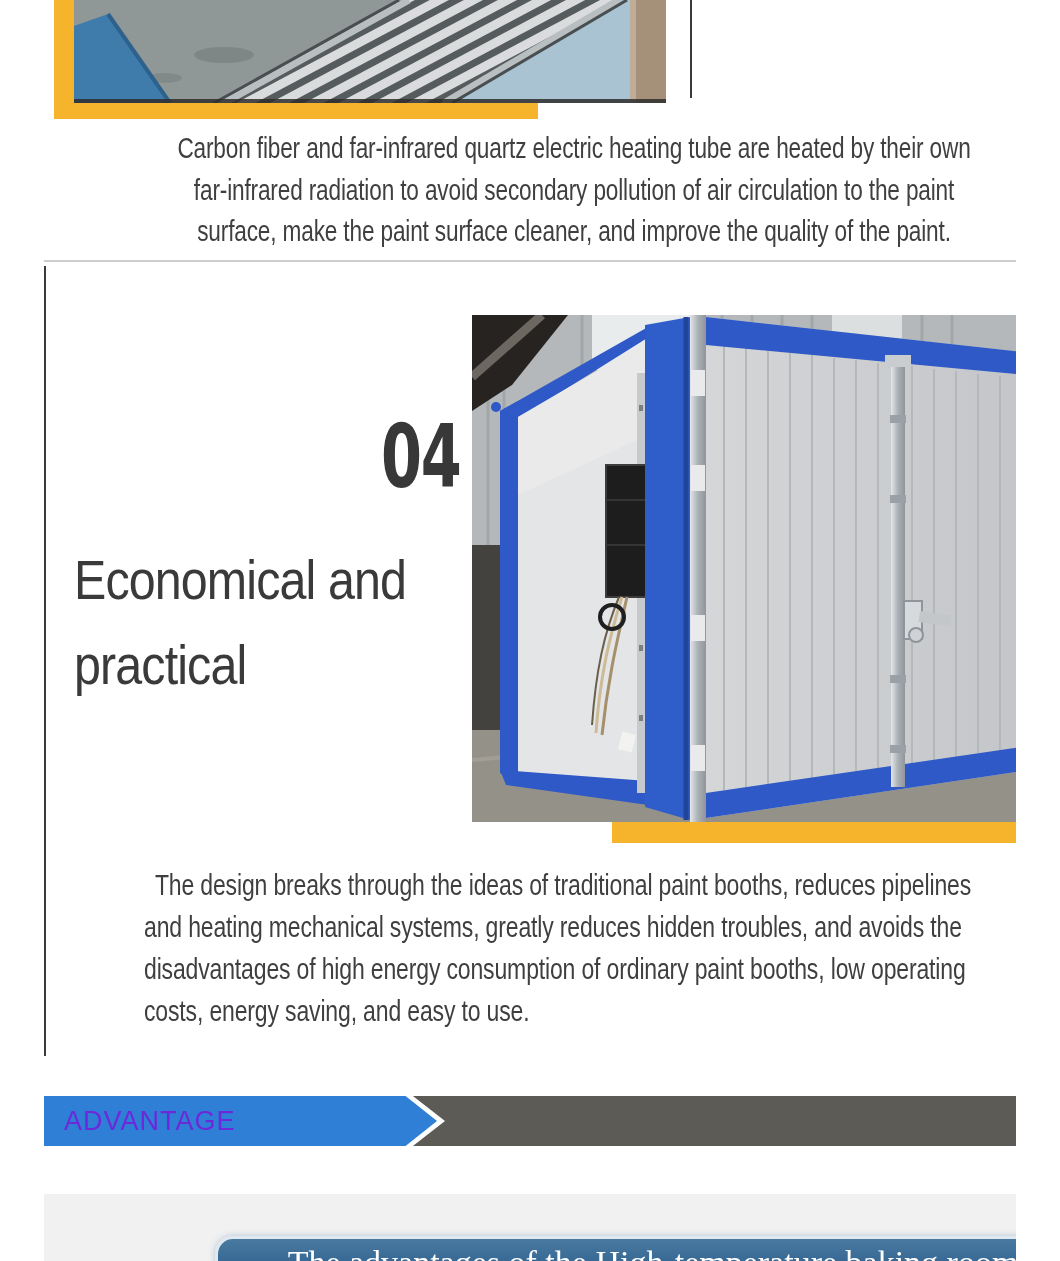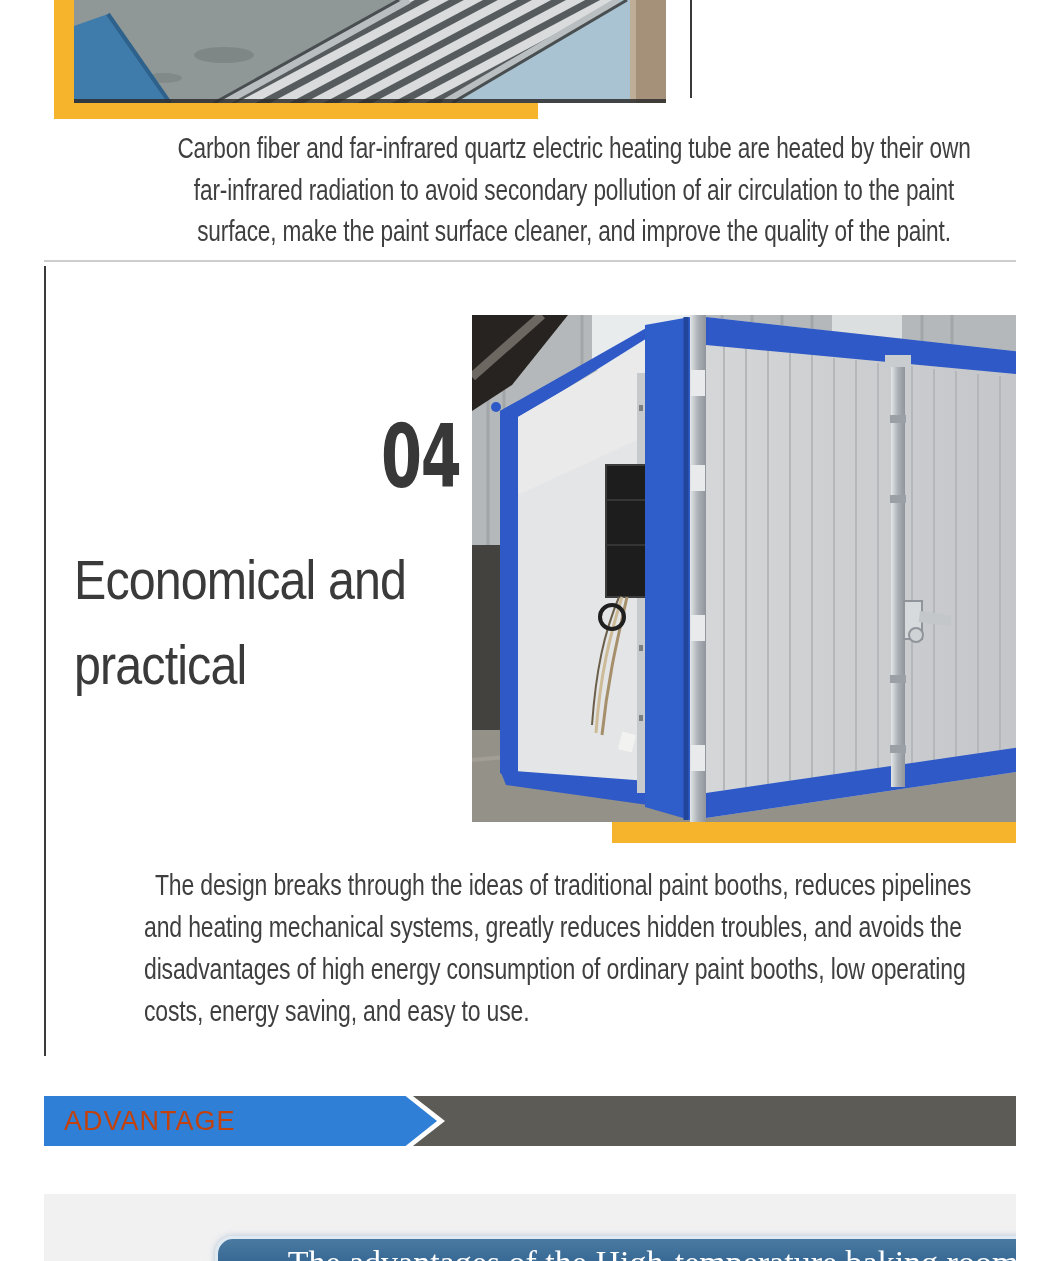--- a/index.html
+++ b/index.html
@@ -59,21 +59,21 @@
   #banner-arrow-outline{
     left:0;top:1096px;width:401px;height:50px;background:#ffffff;
     clip-path:polygon(0 0,92% 0,100% 50%,92% 100%,0 100%);
   }
   #banner-arrow{
     left:0;top:1096px;width:393px;height:50px;background:#2f7fd7;
     clip-path:polygon(0 0,92% 0,100% 50%,92% 100%,0 100%);
   }
   #banner-label{
     left:20px;top:1096px;height:50px;line-height:50px;
-    font-size:27px;color:#c2410c;letter-spacing:1px;
+    font-size:27px;color:#6d28d9;letter-spacing:1px;
   }
 
   
   #bottom-gray{left:0;top:1194px;width:1060px;height:67px;background:#f1f1f2;}
   #bottom-card{
     left:171px;top:1236px;width:876px;height:90px;
     border-radius:18px;
     background:linear-gradient(to bottom,#4a7aa1 0%,#356793 30%,#29567e 100%);
     border:3px solid #dfe9f2;
     box-shadow:0 0 6px rgba(120,150,180,0.5);

